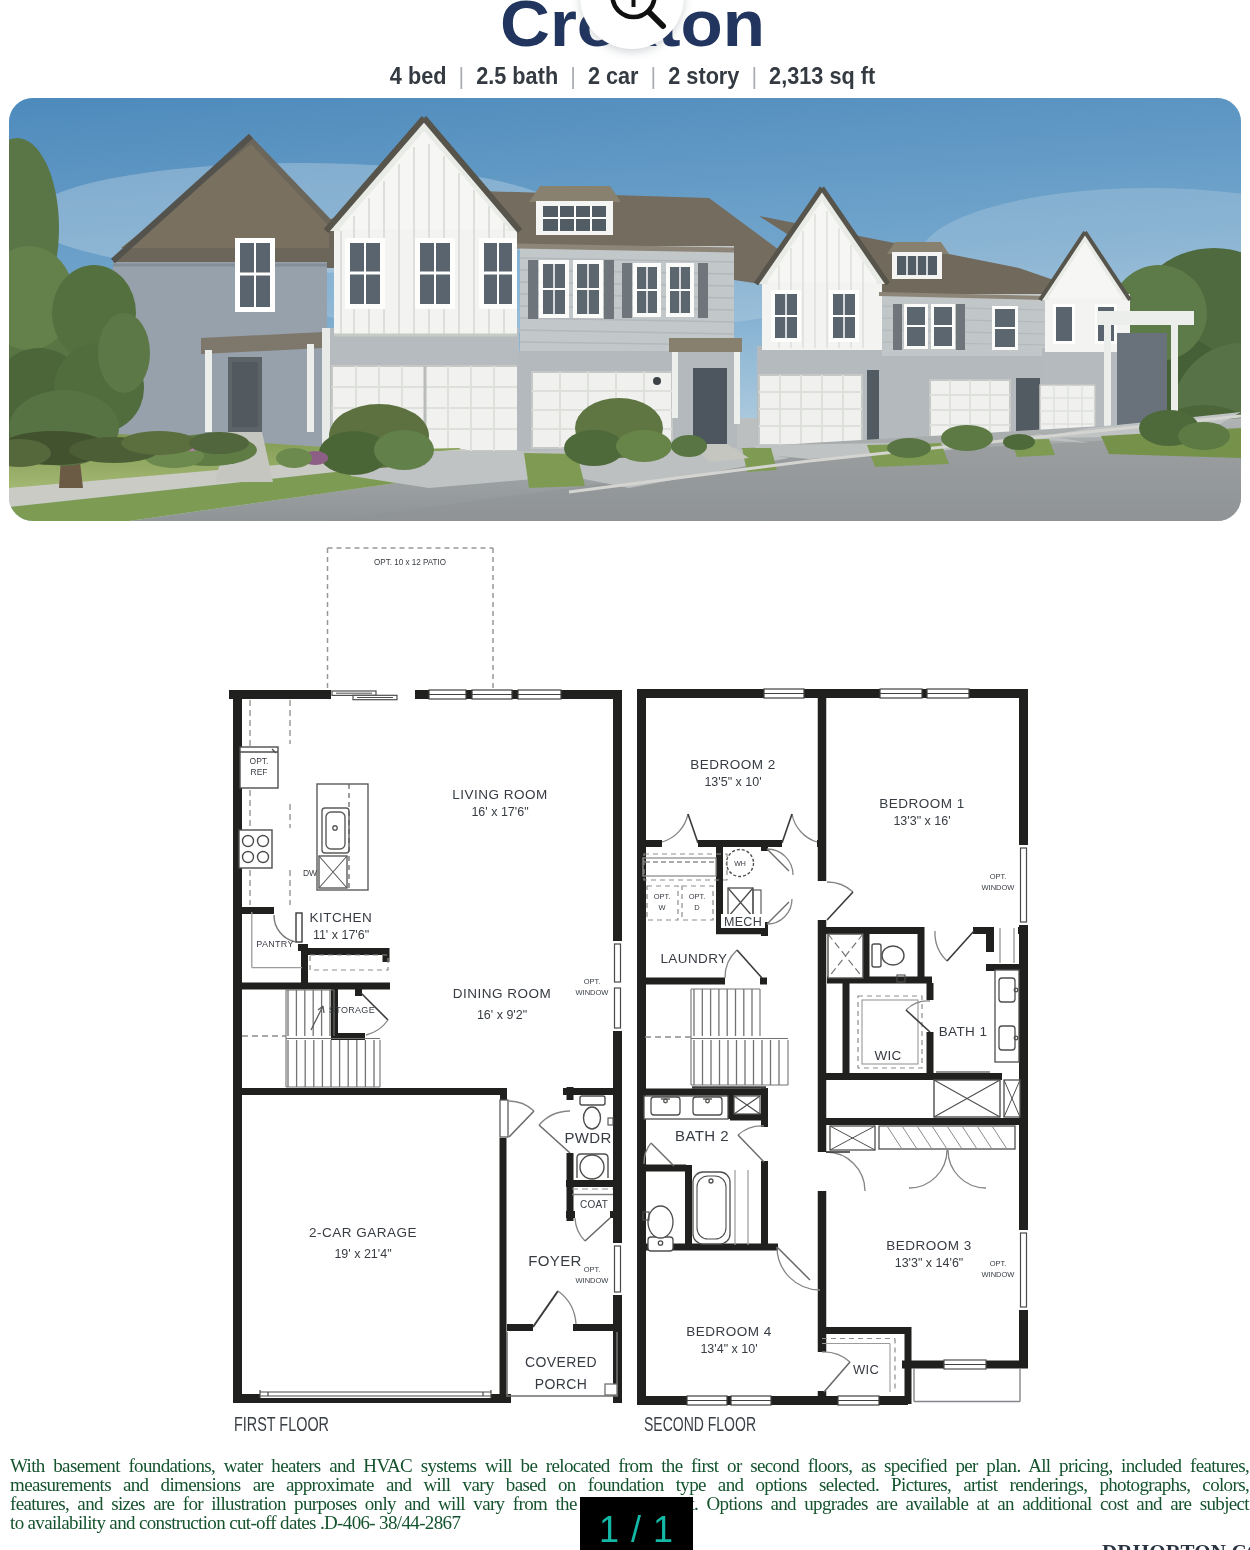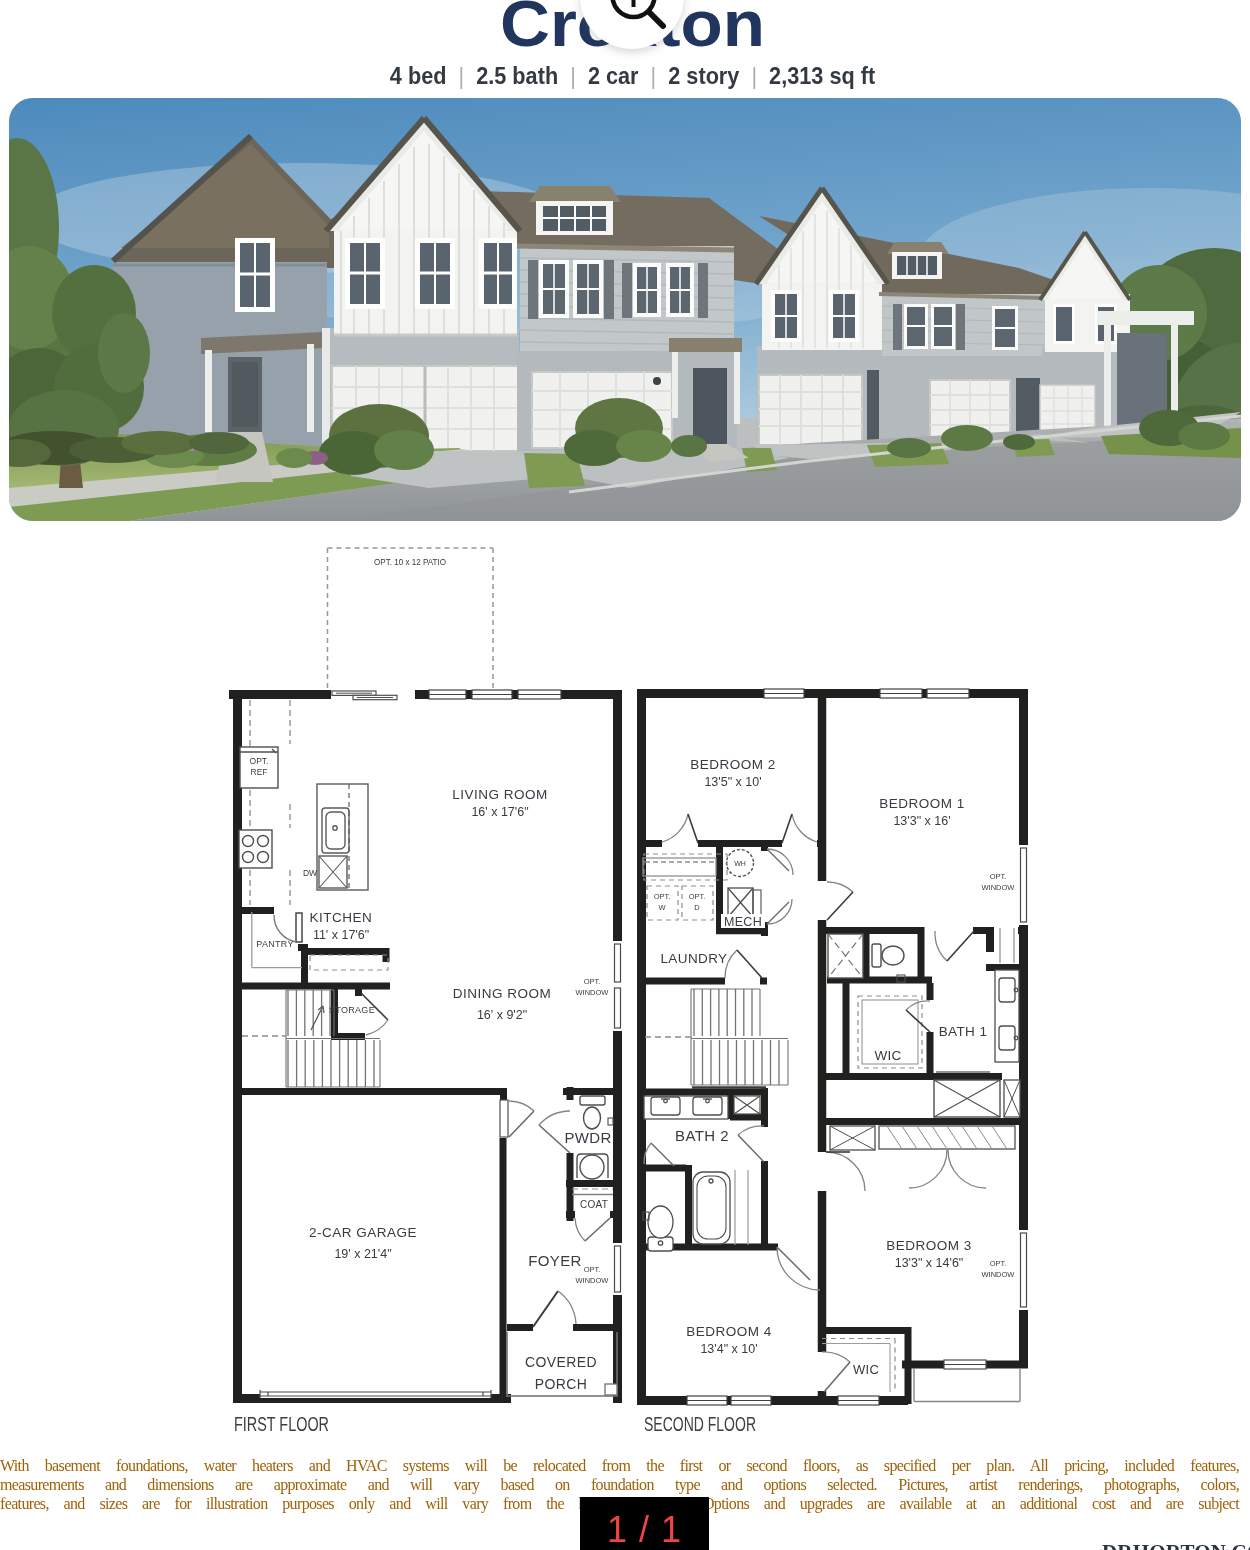--- a/index.html
+++ b/index.html
@@ -3,24 +3,24 @@
 <meta charset="utf-8">
 <style>
   html,body{margin:0;padding:0;background:#fff;width:1250px;height:1550px;overflow:hidden;}
   body{font-family:"Liberation Sans",sans-serif;position:relative;}
   .abs{position:absolute;}
   .title{left:0;top:-13px;width:1265px;text-align:center;font-size:64px;font-weight:bold;color:#21355f;transform:scaleX(1.08);}
   .magwrap{left:580px;top:-55px;width:104px;height:104px;border-radius:50%;background:#fff;box-shadow:0 3px 8px rgba(80,90,100,0.25);}
   .specs{left:0;top:61.5px;width:1265px;text-align:center;font-size:24.5px;font-weight:bold;color:#343a41;transform:scaleX(0.885);}
   .specs .sep{color:#a9adb2;font-weight:normal;}
   .photo{left:9px;top:98px;width:1232px;height:423px;border-radius:24px;overflow:hidden;background:#9fc0d8;}
-  .disc{left:0;top:1455.6px;width:1239px;font-family:"Liberation Serif",serif;font-size:16px;letter-spacing:-0.65px;line-height:19.1px;color:#a16207;}
+  .disc{left:10px;top:1455.6px;width:1239px;font-family:"Liberation Serif",serif;font-size:19px;letter-spacing:-0.65px;line-height:19.1px;color:#14532d;}
   .disc div{text-align:justify;text-align-last:justify;}
   .disc div.last{text-align-last:left;}
-  .pager{left:580px;top:1497px;width:129px;height:53px;background:#000;color:#ef4444;font-size:36px;text-align:center;line-height:65px;letter-spacing:1px;}
+  .pager{left:580px;top:1497px;width:113px;height:53px;background:#000;color:#14b8a6;font-size:36px;text-align:center;line-height:65px;letter-spacing:1px;}
   .drh{left:1102px;top:1539.5px;font-family:"Liberation Serif",serif;font-size:21px;font-weight:bold;color:#2b3440;letter-spacing:0.2px;}
 </style>
 </head>
 <body>
 
 <div class="abs title">Croxton</div>
 
 <div class="abs magwrap"></div>
 
 <svg class="abs" style="left:588px;top:0;width:90px;height:60px" viewBox="588 0 90 60">
@@ -841,17 +841,18 @@
 <text x="998" y="1277" font-size="7.5">WINDOW</text>
 
 <text x="644" y="1430.5" font-size="20" text-anchor="start" fill="#393f45" textLength="112" lengthAdjust="spacingAndGlyphs">SECOND FLOOR</text>
 </g>
 </svg>
 
 <div class="abs disc">
 <div>With basement foundations, water heaters and HVAC systems will be relocated from the first or second floors, as specified per plan. All pricing, included features,</div>
 <div>measurements and dimensions are approximate and will vary based on foundation type and options selected. Pictures, artist renderings, photographs, colors,</div>
 <div>features, and sizes are for illustration purposes only and will vary from the homes as built. Options and upgrades are available at an additional cost and are subject</div>
+<div class="last">to availability and construction cut-off dates .D-406- 38/44-2867</div>
 </div>
 
 <div class="abs pager">1 / 1</div>
 
 <div class="abs drh">DRHORTON.COM</div>
 
 </body></html>

